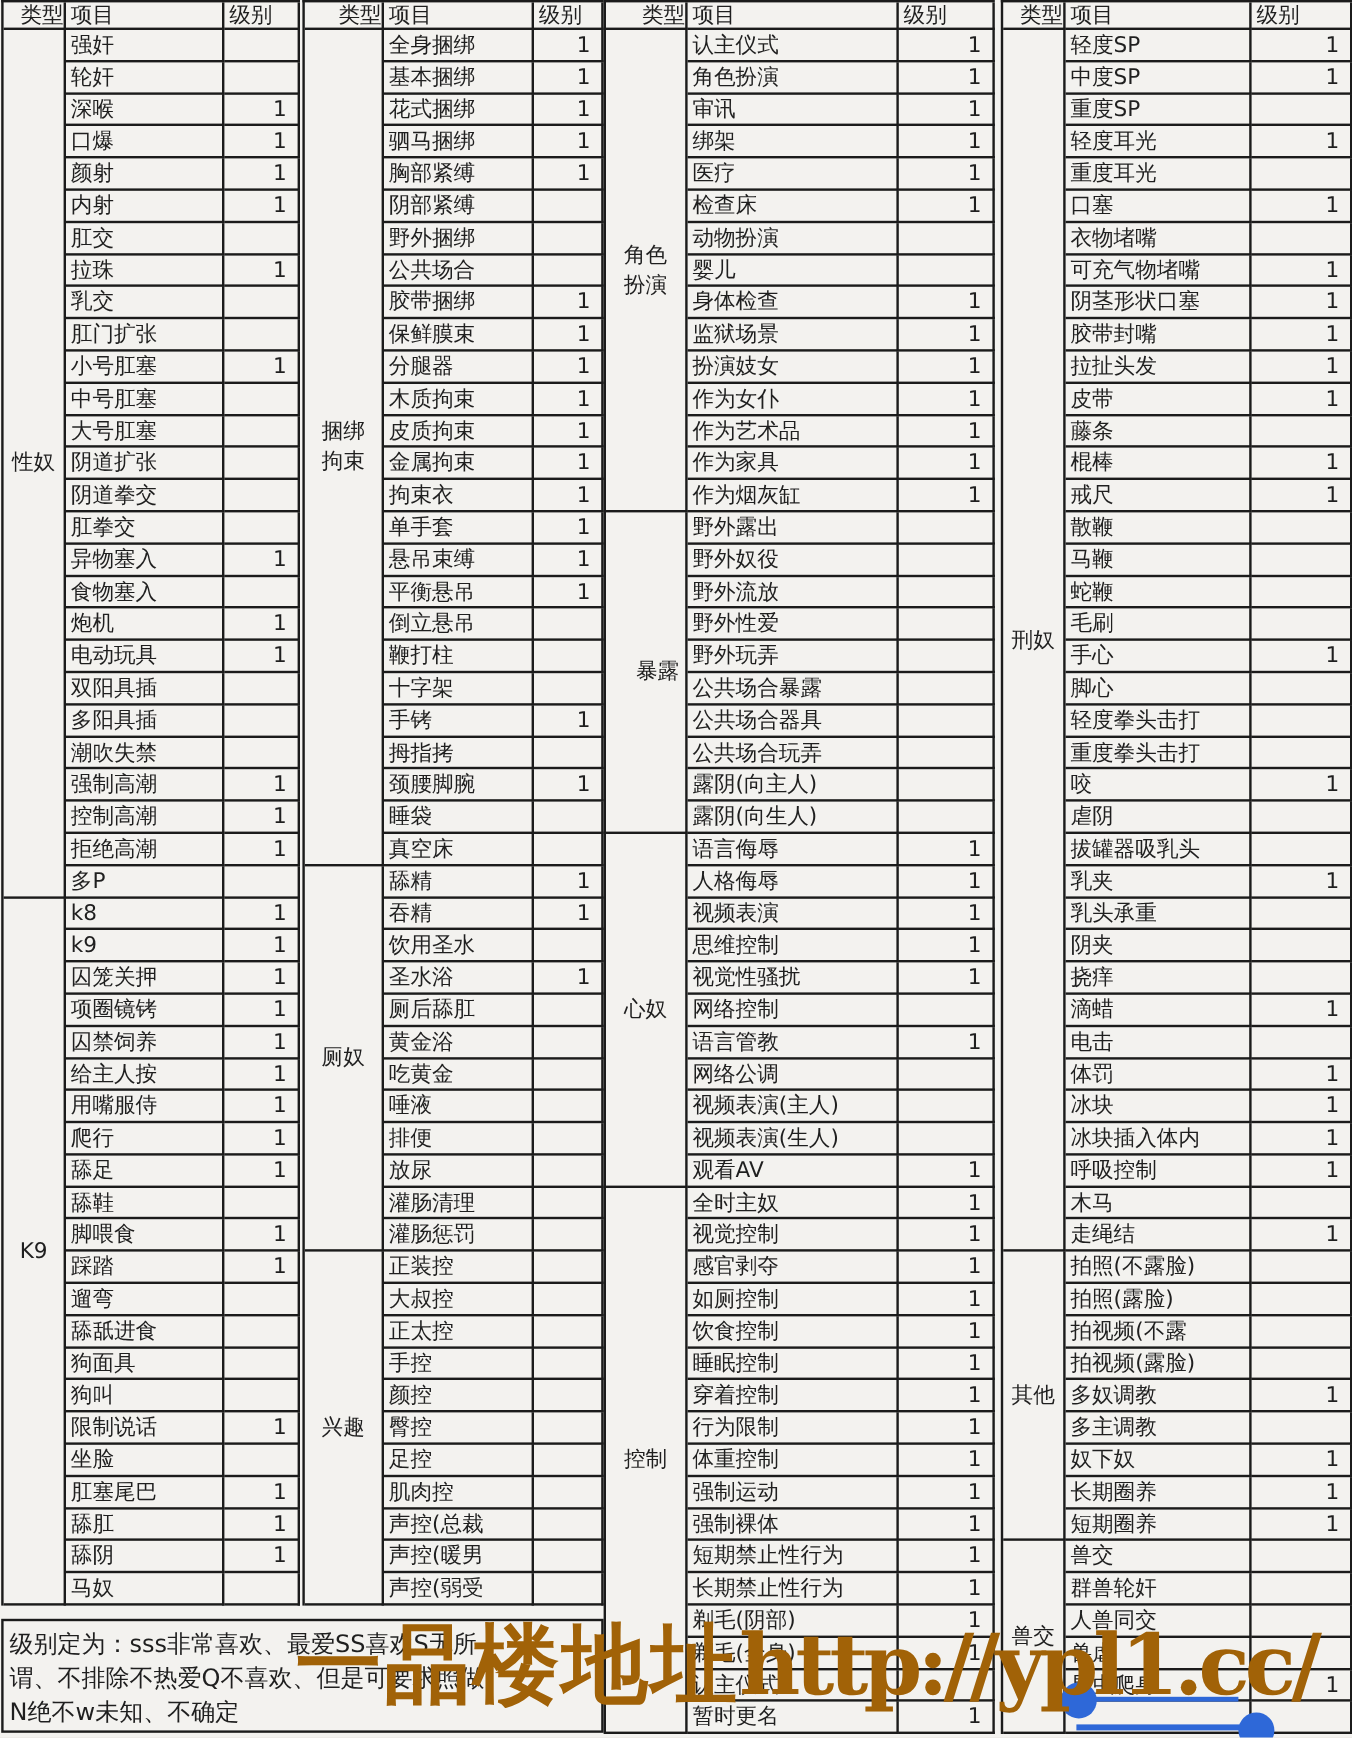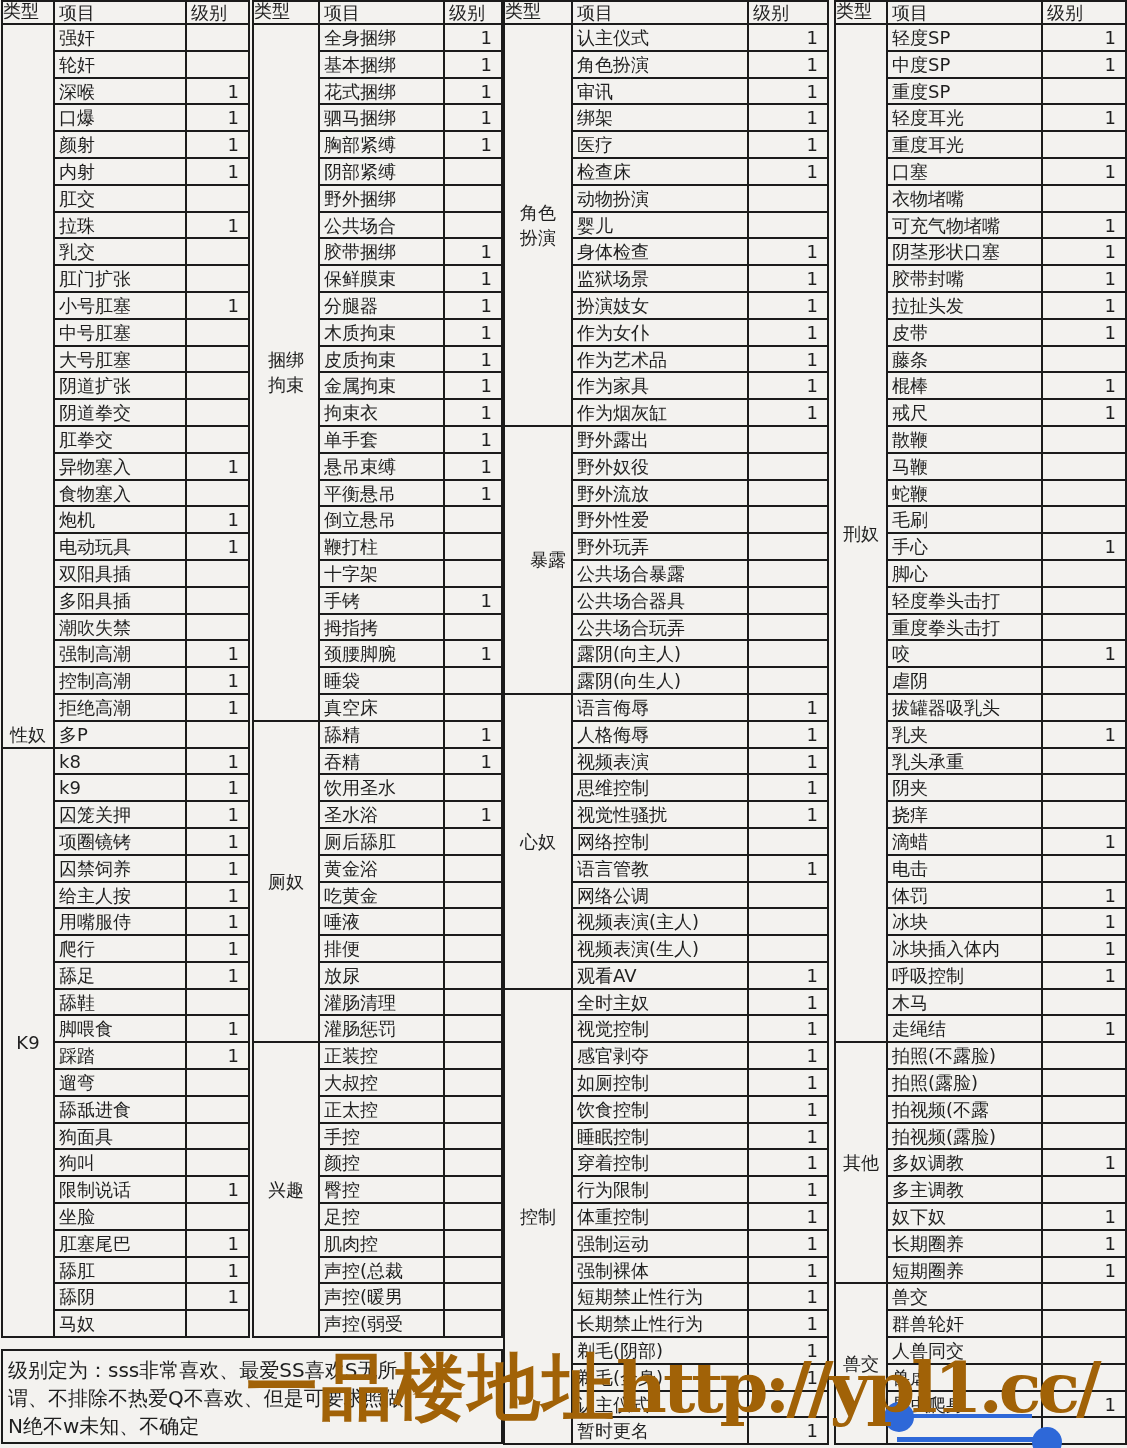--- a/index.html
+++ b/index.html
@@ -18,21 +18,21 @@
   .g1 .cols { grid-template-columns: 52px 132px auto; }
   .g2 .cols { grid-template-columns: 66px 125px auto; }
   .g3 .cols { grid-template-columns: 68px 176px auto; }
   .g4 .cols { grid-template-columns: 52px 155px auto; }
   .hdr { display: grid; grid-auto-rows: 23px; border-top: 2px solid var(--bc); border-left: 2px solid var(--bc); }
   .hcell {
     border-right: 2px solid var(--bc); border-bottom: 2px solid var(--bc);
     font-size: 18px; line-height: 21px; padding-left: 4px;
     white-space: nowrap; overflow: hidden;
   }
-  .hcell.c0 { padding-left: 0; text-align: left; font-family: Liberation Mono, monospace; }
+  .hcell.c0 { padding-left: 0; text-align: right; }
   .body { display: grid; grid-auto-rows: var(--rowh); grid-auto-flow: row; border-left: 2px solid var(--bc); }
   .cat {
     grid-column: 1; border-right: 2px solid var(--bc); border-bottom: 2px solid var(--bc);
     display: flex; align-items: center; justify-content: center;
     font-size: 18px; line-height: 25px; text-align: center;
   }
   .cat .lbl { max-width: 2.35em; }
   .item {
     grid-column: 2; border-right: 2px solid var(--bc); border-bottom: 2px solid var(--bc);
     font-size: 18px; line-height: 25px; padding-left: 4px;
@@ -67,21 +67,21 @@
 
 <div class="canvas">
 
   <div class="group g1">
     <div class="hdr cols">
         <div class="hcell c0">类型</div>
         <div class="hcell c1">项目</div>
         <div class="hcell c2">级别</div>
       </div>
     <div class="body cols">
-        <div class="cat" style="grid-row: span 27; align-items: flex-end;">
+        <div class="cat" style="grid-row: span 27;">
           <div class="lbl">性奴</div>
         </div>
         <div class="item">强奸</div>
         <div class="level"></div>
         <div class="item">轮奸</div>
         <div class="level"></div>
         <div class="item">深喉</div>
         <div class="level">1</div>
         <div class="item">口爆</div>
         <div class="level">1</div>

